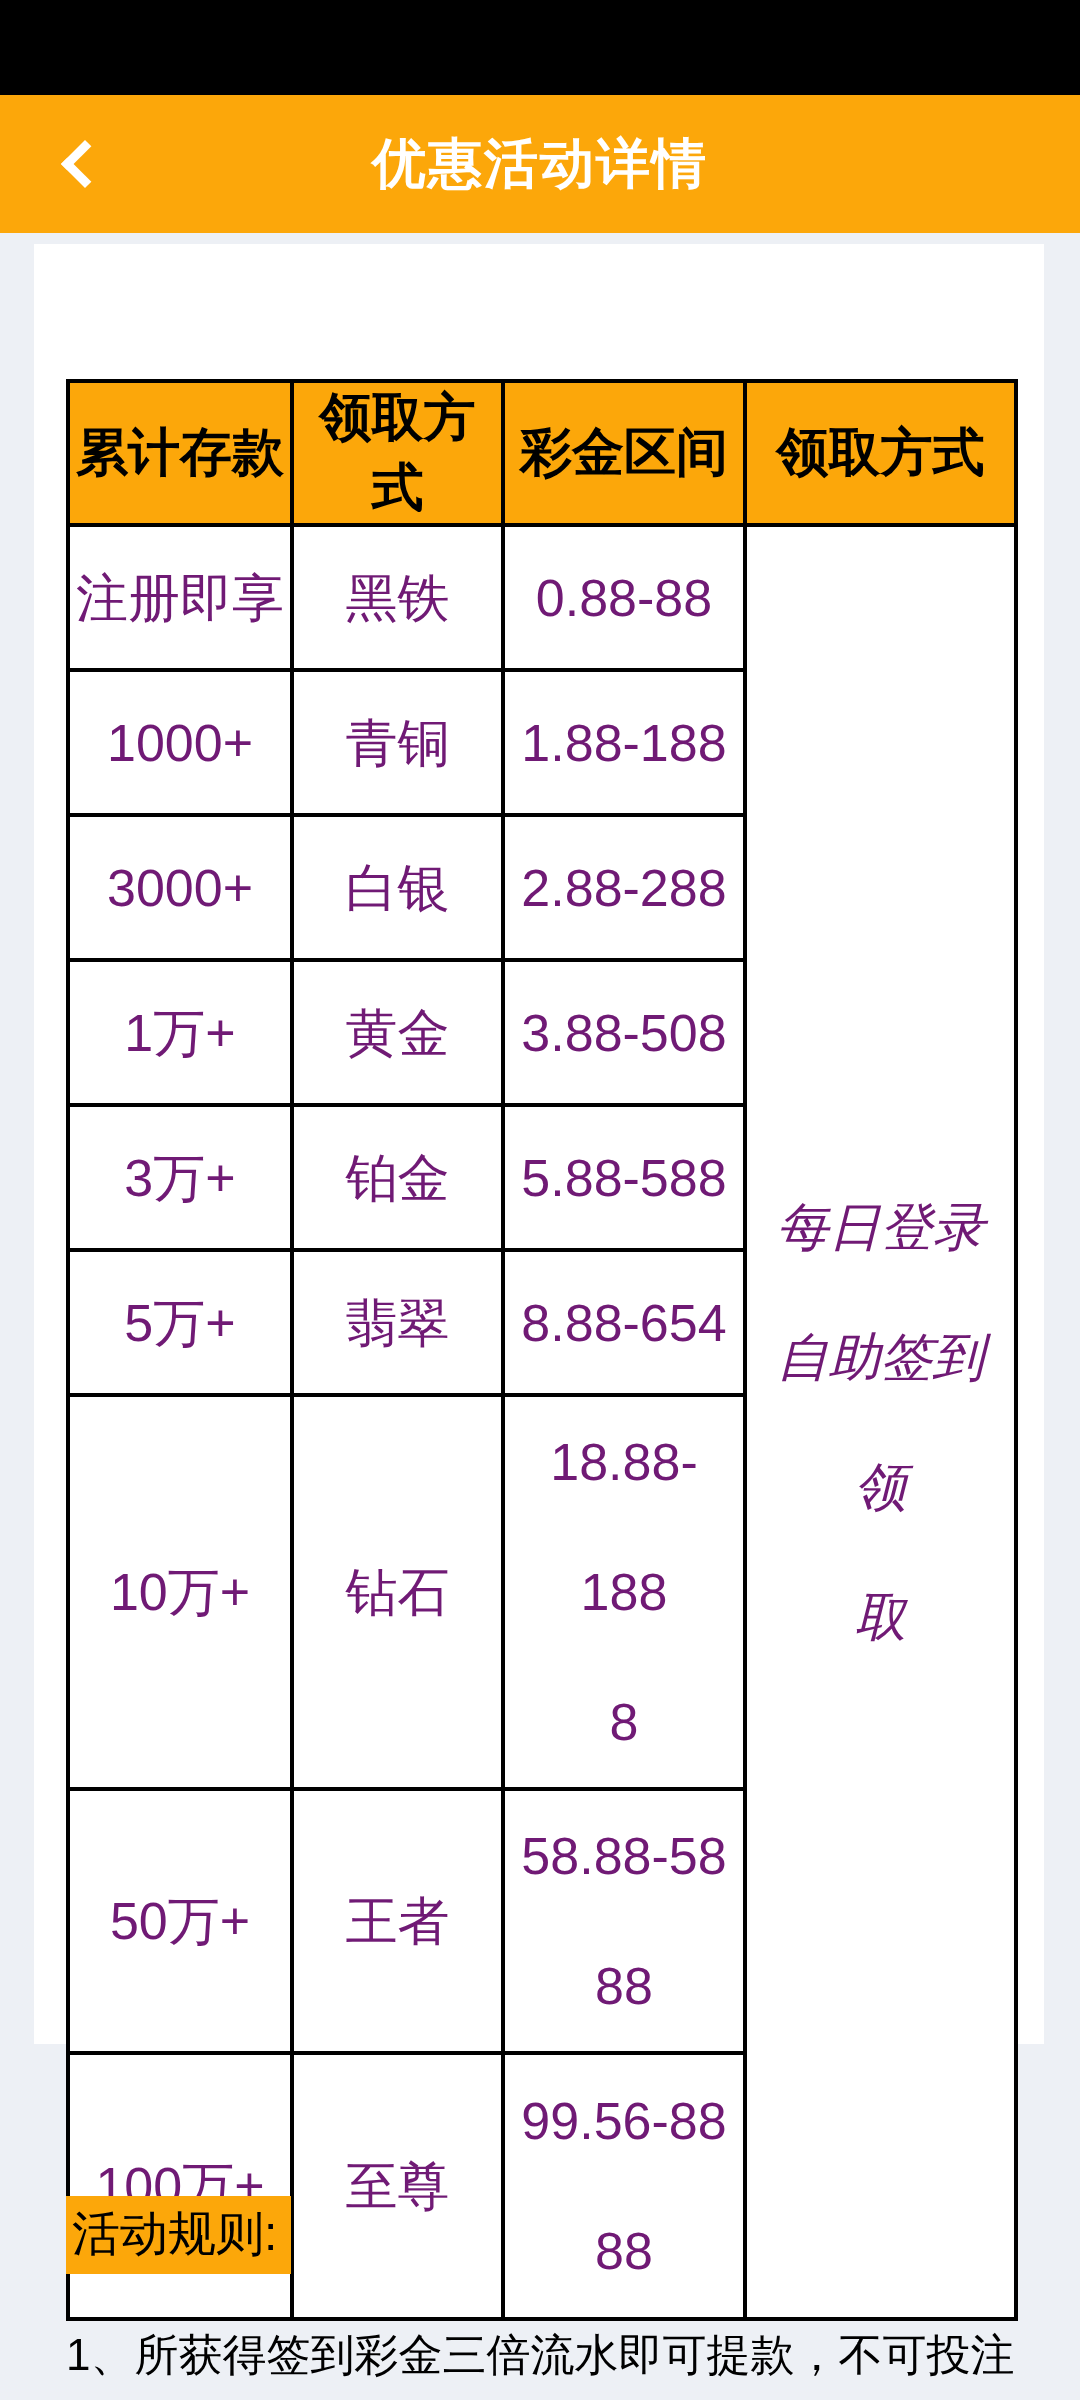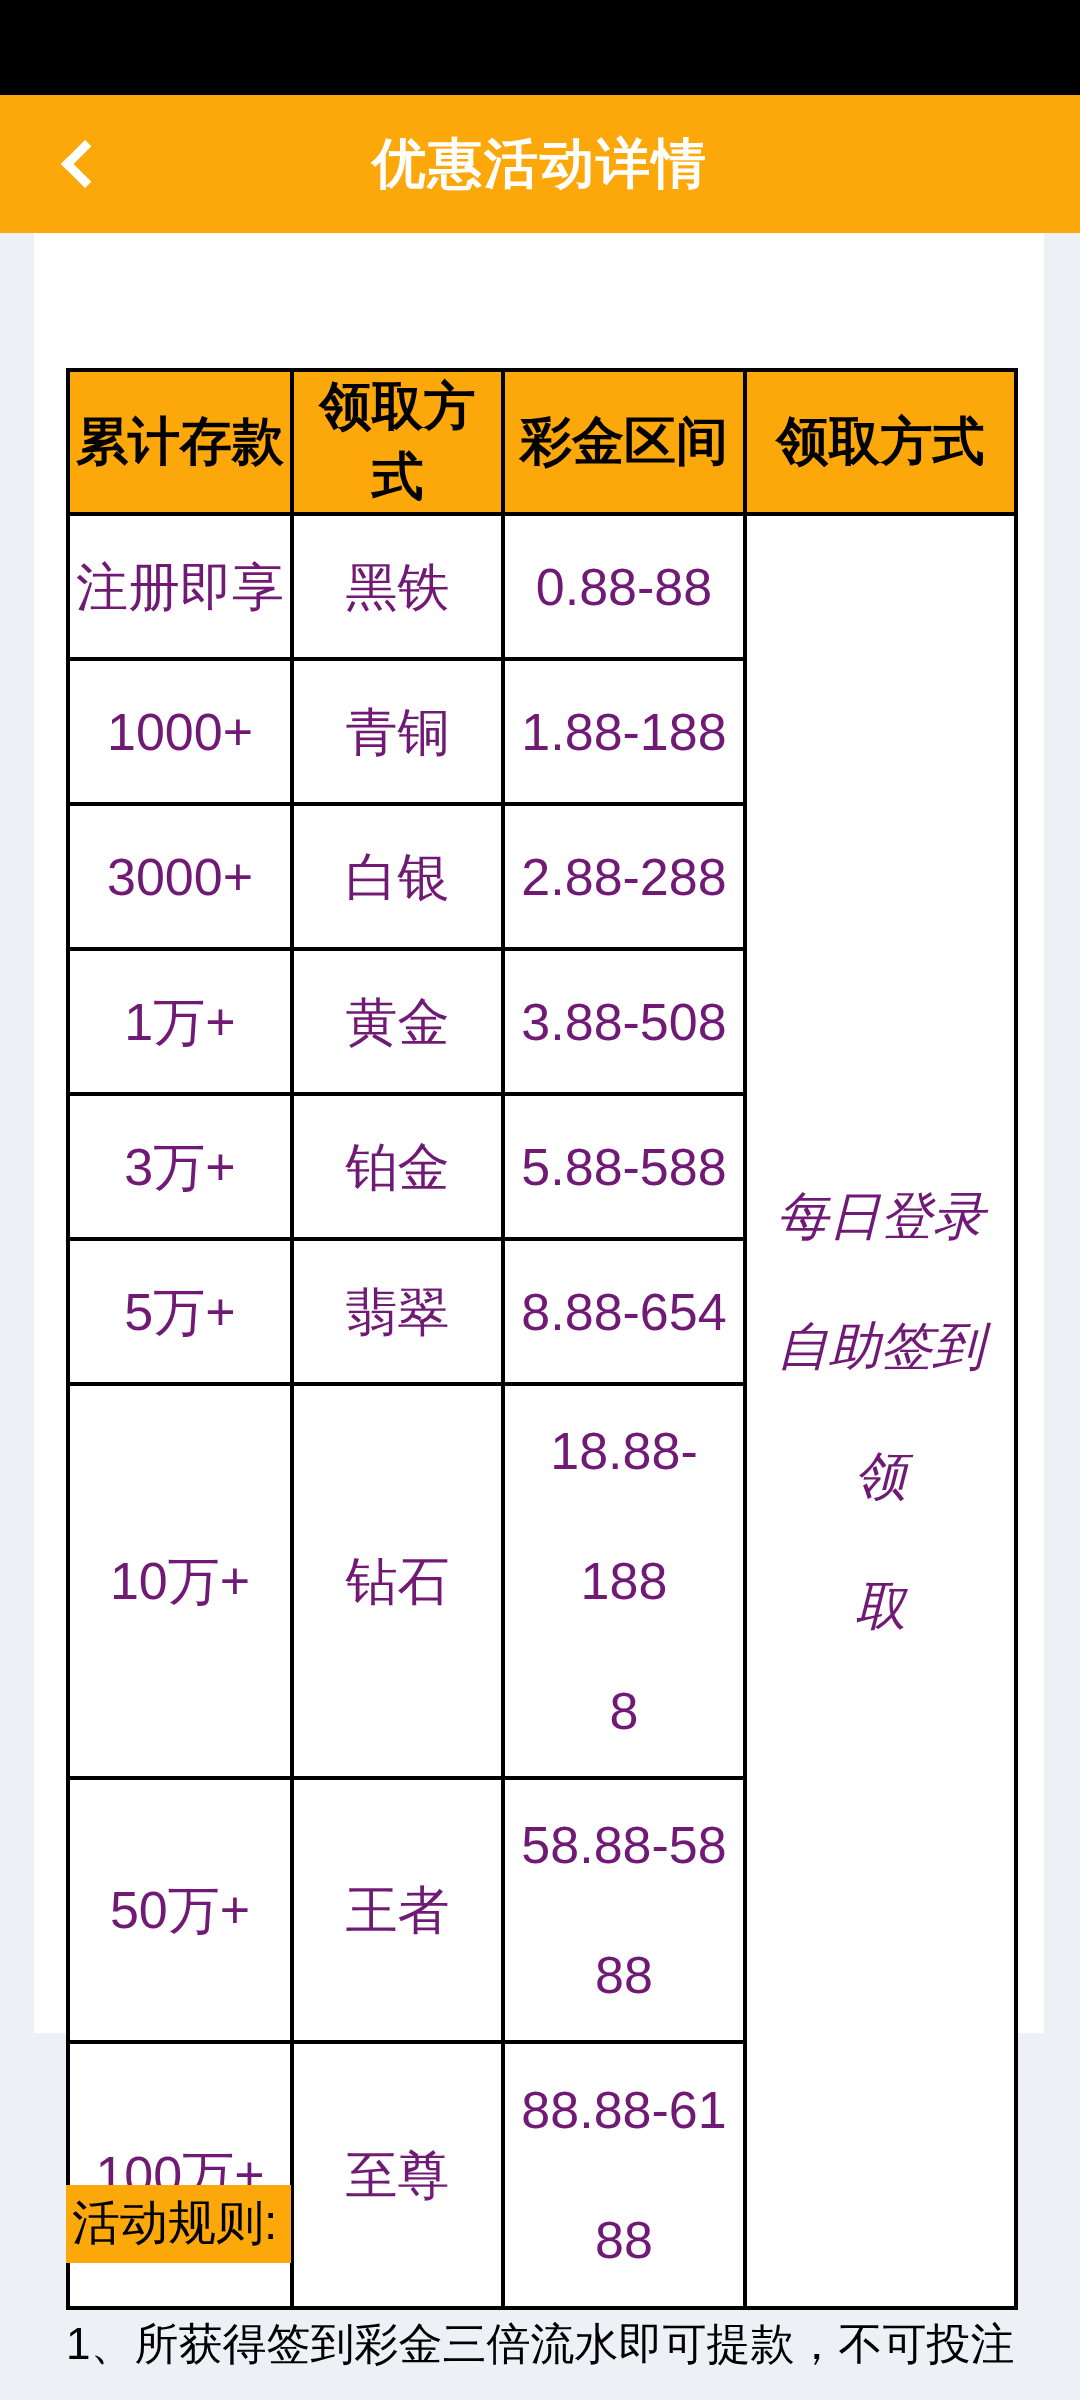--- a/index.html
+++ b/index.html
@@ -13,21 +13,21 @@
   .appbar { position:relative; width:1080px; height:138px; background:#FCA70A;
             display:flex; align-items:center; justify-content:center; }
   .appbar-title { color:#FFFFFF; font-size:54px; font-weight:bold; letter-spacing:2px;text-align:center; }
   .back-btn { position:absolute; left:40px; top:0; height:138px; width:80px;
               display:flex; align-items:center; justify-content:center; cursor:pointer; }
   .chevron { display:block; width:34px; height:34px;
              border-left:9px solid #FFFFFF; border-bottom:9px solid #FFFFFF;
              transform:rotate(45deg); margin-left:10px; }
 
   
-  .content { position:relative; width:1080px; height:1800px; background:#EDF0F5; }
+  .content { position:relative; width:1080px; height:1800px; background:#EDF0F5;margin-top:11px; }
   .panel { position:absolute; left:34px; top:0; width:1010px; height:100%; background:#FFFFFF; }
 
   
   table.rewards { position:absolute; left:66px; top:135px; width:948px;
                   border-collapse:collapse; table-layout:fixed; background:#FFFFFF; }
   table.rewards th, table.rewards td { border:4px solid #000000; text-align:center;
                   vertical-align:middle; padding:0 4px; overflow:hidden; }
   table.rewards th { background:#FCA70A; color:#000000; font-size:52px; font-weight:bold; height:144px; }
   table.rewards td { font-size:52px; color:#701a75; line-height:2.5; white-space:pre-line; }
   tbody tr:nth-child(-n+6) { height:145px; }
@@ -116,21 +116,21 @@
           </tr>
           <tr>
             <td>50万+</td>
             <td>王者</td>
             <td>58.88-58
 88</td>
           </tr>
           <tr>
             <td>100万+</td>
             <td>至尊</td>
-            <td>88.88-61
+            <td>99.56-88
 88</td>
           </tr>
         </tbody>
     </table>
 
     <div class="rules-label">活动规则:</div>
     <div class="rules-text">1、所获得签到彩金三倍流水即可提款，不可投注香
 港六合彩、澳门六合彩以及新澳门六合彩；</div>
 
   </div>

